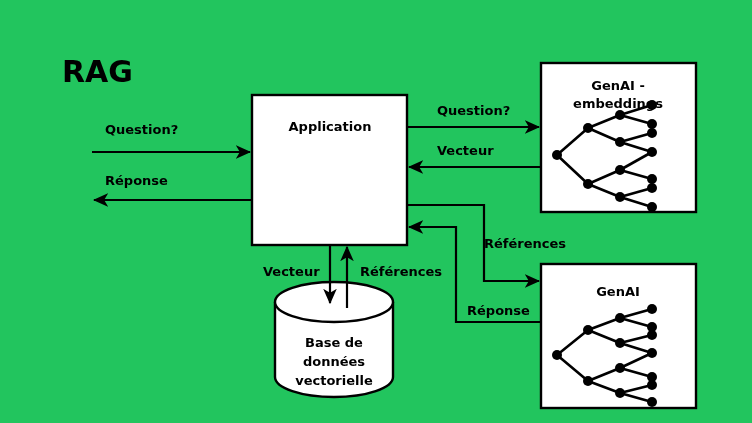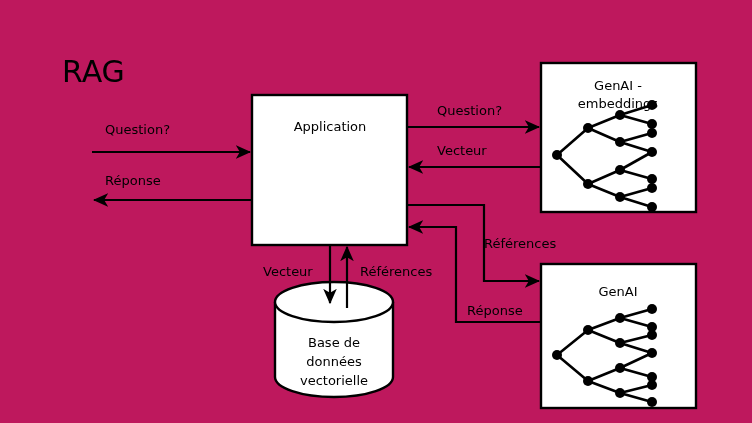--- a/index.html
+++ b/index.html
@@ -4,23 +4,24 @@
 <style>
   html, body {
     margin: 0;
     padding: 0;
     background: #ffffff;
   }
   #canvas {
     position: relative;
     width: 752px;
     height: 423px;
-    background: #be185d;
+    background: #22c55e;
     overflow: hidden;
     font-family: "DejaVu Sans", sans-serif;
+    font-weight: bold;
   }
   #diagram-svg {
     position: absolute;
     left: 0;
     top: 0;
     width: 752px;
     height: 423px;
   }
   .diagram-title {
     font-size: 30px;

